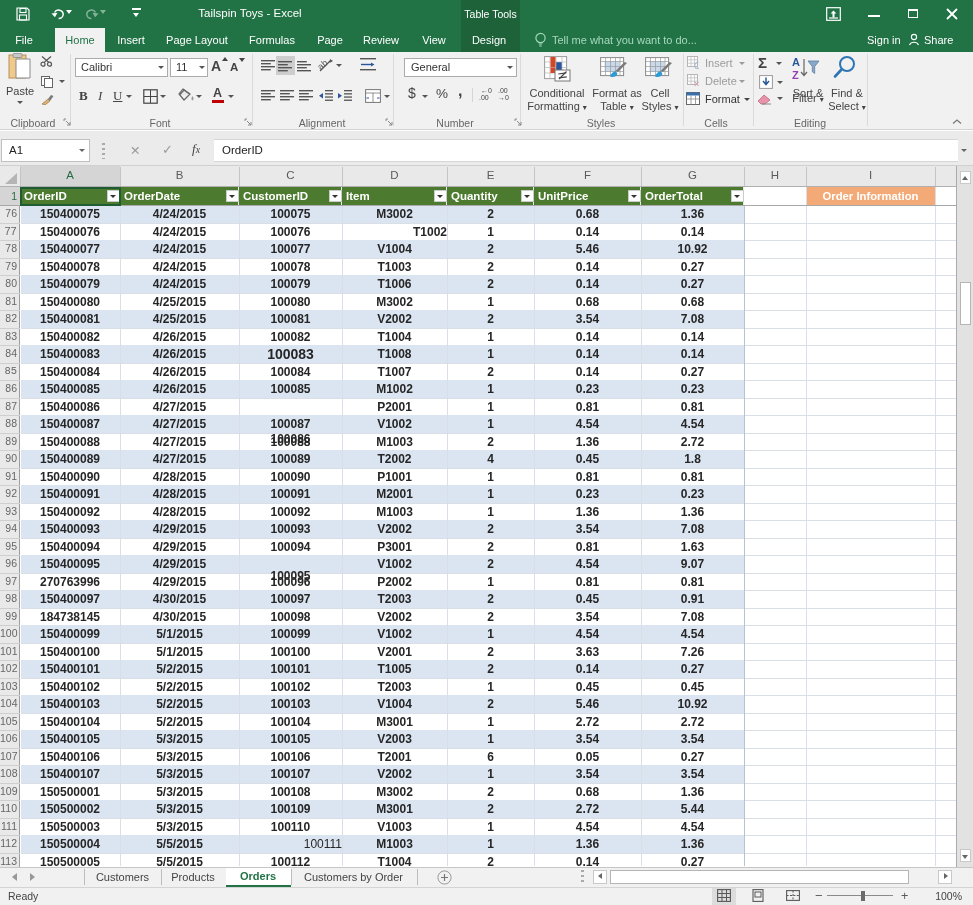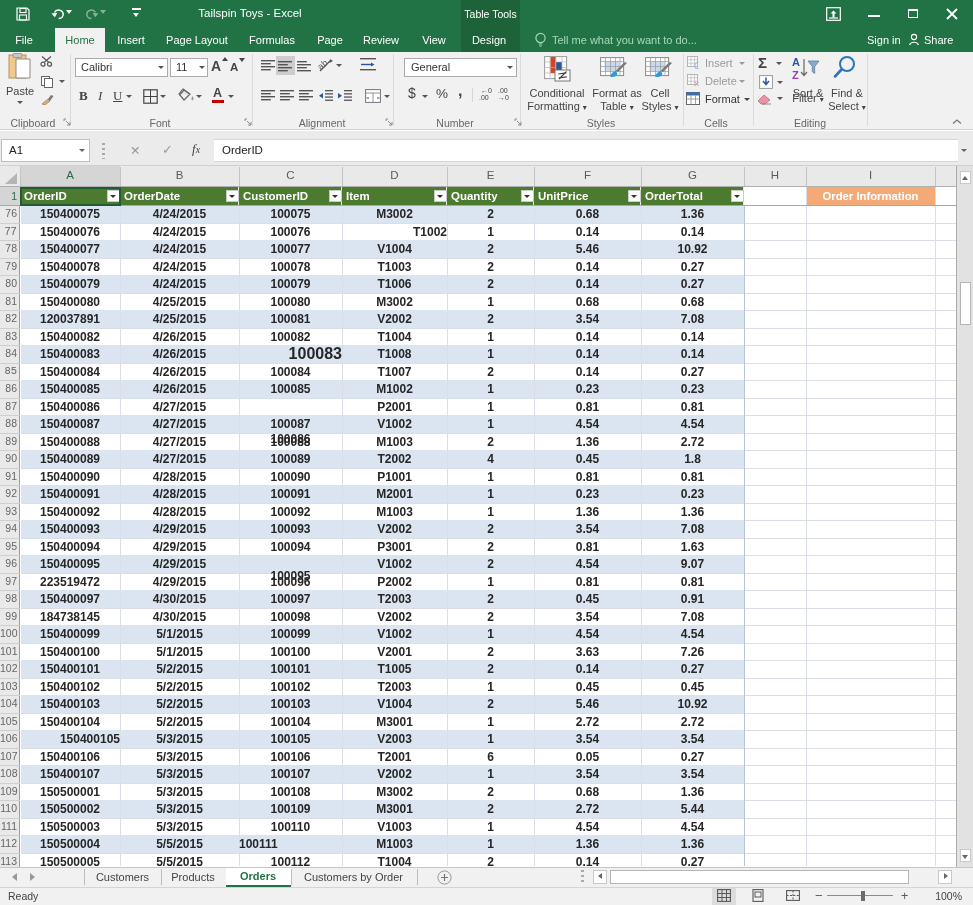--- a/index.html
+++ b/index.html
@@ -555,37 +555,37 @@
 <div class="ab" style="left:447px;top:88.3px;width:87px;height:17.5px;font-size:12px;font-weight:600;color:#262626;text-align:center;line-height:18.0px;">2</div>
 <div class="ab" style="left:534px;top:88.3px;width:107px;height:17.5px;font-size:12px;font-weight:600;color:#262626;text-align:center;line-height:18.0px;">0.14</div>
 <div class="ab" style="left:641px;top:88.3px;width:103px;height:17.5px;font-size:12px;font-weight:600;color:#262626;text-align:center;line-height:18.0px;">0.27</div>
 <div class="ab" style="left:20px;top:105.8px;width:100px;height:17.5px;font-size:12px;font-weight:600;color:#262626;text-align:center;line-height:18.0px;">150400080</div>
 <div class="ab" style="left:120px;top:105.8px;width:119px;height:17.5px;font-size:12px;font-weight:600;color:#262626;text-align:center;line-height:18.0px;">4/25/2015</div>
 <div class="ab" style="left:239px;top:105.8px;width:103px;height:17.5px;font-size:12px;font-weight:600;color:#262626;text-align:center;line-height:18.0px;">100080</div>
 <div class="ab" style="left:342px;top:105.8px;width:105px;height:17.5px;font-size:12px;font-weight:600;color:#262626;text-align:center;line-height:18.0px;">M3002</div>
 <div class="ab" style="left:447px;top:105.8px;width:87px;height:17.5px;font-size:12px;font-weight:600;color:#262626;text-align:center;line-height:18.0px;">1</div>
 <div class="ab" style="left:534px;top:105.8px;width:107px;height:17.5px;font-size:12px;font-weight:600;color:#262626;text-align:center;line-height:18.0px;">0.68</div>
 <div class="ab" style="left:641px;top:105.8px;width:103px;height:17.5px;font-size:12px;font-weight:600;color:#262626;text-align:center;line-height:18.0px;">0.68</div>
-<div class="ab" style="left:20px;top:123.3px;width:100px;height:17.5px;font-size:12px;font-weight:600;color:#262626;text-align:center;line-height:18.0px;">120037891</div>
+<div class="ab" style="left:20px;top:123.3px;width:100px;height:17.5px;font-size:12px;font-weight:600;color:#262626;text-align:center;line-height:18.0px;">150400081</div>
 <div class="ab" style="left:120px;top:123.3px;width:119px;height:17.5px;font-size:12px;font-weight:600;color:#262626;text-align:center;line-height:18.0px;">4/25/2015</div>
 <div class="ab" style="left:239px;top:123.3px;width:103px;height:17.5px;font-size:12px;font-weight:600;color:#262626;text-align:center;line-height:18.0px;">100081</div>
 <div class="ab" style="left:342px;top:123.3px;width:105px;height:17.5px;font-size:12px;font-weight:600;color:#262626;text-align:center;line-height:18.0px;">V2002</div>
 <div class="ab" style="left:447px;top:123.3px;width:87px;height:17.5px;font-size:12px;font-weight:600;color:#262626;text-align:center;line-height:18.0px;">2</div>
 <div class="ab" style="left:534px;top:123.3px;width:107px;height:17.5px;font-size:12px;font-weight:600;color:#262626;text-align:center;line-height:18.0px;">3.54</div>
 <div class="ab" style="left:641px;top:123.3px;width:103px;height:17.5px;font-size:12px;font-weight:600;color:#262626;text-align:center;line-height:18.0px;">7.08</div>
 <div class="ab" style="left:20px;top:140.8px;width:100px;height:17.5px;font-size:12px;font-weight:600;color:#262626;text-align:center;line-height:18.0px;">150400082</div>
 <div class="ab" style="left:120px;top:140.8px;width:119px;height:17.5px;font-size:12px;font-weight:600;color:#262626;text-align:center;line-height:18.0px;">4/26/2015</div>
 <div class="ab" style="left:239px;top:140.8px;width:103px;height:17.5px;font-size:12px;font-weight:600;color:#262626;text-align:center;line-height:18.0px;">100082</div>
 <div class="ab" style="left:342px;top:140.8px;width:105px;height:17.5px;font-size:12px;font-weight:600;color:#262626;text-align:center;line-height:18.0px;">T1004</div>
 <div class="ab" style="left:447px;top:140.8px;width:87px;height:17.5px;font-size:12px;font-weight:600;color:#262626;text-align:center;line-height:18.0px;">1</div>
 <div class="ab" style="left:534px;top:140.8px;width:107px;height:17.5px;font-size:12px;font-weight:600;color:#262626;text-align:center;line-height:18.0px;">0.14</div>
 <div class="ab" style="left:641px;top:140.8px;width:103px;height:17.5px;font-size:12px;font-weight:600;color:#262626;text-align:center;line-height:18.0px;">0.14</div>
 <div class="ab" style="left:20px;top:158.3px;width:100px;height:17.5px;font-size:12px;font-weight:600;color:#262626;text-align:center;line-height:18.0px;">150400083</div>
 <div class="ab" style="left:120px;top:158.3px;width:119px;height:17.5px;font-size:12px;font-weight:600;color:#262626;text-align:center;line-height:18.0px;">4/26/2015</div>
-<div class="ab" style="left:239px;top:158.3px;width:103px;height:17.5px;font-size:16px;font-weight:600;color:#262626;text-align:right;line-height:18.0px;">100083</div>
+<div class="ab" style="left:239px;top:158.3px;width:103px;height:17.5px;font-size:14px;font-weight:600;color:#262626;text-align:center;line-height:18.0px;">100083</div>
 <div class="ab" style="left:342px;top:158.3px;width:105px;height:17.5px;font-size:12px;font-weight:600;color:#262626;text-align:center;line-height:18.0px;">T1008</div>
 <div class="ab" style="left:447px;top:158.3px;width:87px;height:17.5px;font-size:12px;font-weight:600;color:#262626;text-align:center;line-height:18.0px;">1</div>
 <div class="ab" style="left:534px;top:158.3px;width:107px;height:17.5px;font-size:12px;font-weight:600;color:#262626;text-align:center;line-height:18.0px;">0.14</div>
 <div class="ab" style="left:641px;top:158.3px;width:103px;height:17.5px;font-size:12px;font-weight:600;color:#262626;text-align:center;line-height:18.0px;">0.14</div>
 <div class="ab" style="left:20px;top:175.8px;width:100px;height:17.5px;font-size:12px;font-weight:600;color:#262626;text-align:center;line-height:18.0px;">150400084</div>
 <div class="ab" style="left:120px;top:175.8px;width:119px;height:17.5px;font-size:12px;font-weight:600;color:#262626;text-align:center;line-height:18.0px;">4/26/2015</div>
 <div class="ab" style="left:239px;top:175.8px;width:103px;height:17.5px;font-size:12px;font-weight:600;color:#262626;text-align:center;line-height:18.0px;">100084</div>
 <div class="ab" style="left:342px;top:175.8px;width:105px;height:17.5px;font-size:12px;font-weight:600;color:#262626;text-align:center;line-height:18.0px;">T1007</div>
 <div class="ab" style="left:447px;top:175.8px;width:87px;height:17.5px;font-size:12px;font-weight:600;color:#262626;text-align:center;line-height:18.0px;">2</div>
 <div class="ab" style="left:534px;top:175.8px;width:107px;height:17.5px;font-size:12px;font-weight:600;color:#262626;text-align:center;line-height:18.0px;">0.14</div>
@@ -660,21 +660,21 @@
 <div class="ab" style="left:447px;top:350.8px;width:87px;height:17.5px;font-size:12px;font-weight:600;color:#262626;text-align:center;line-height:18.0px;">2</div>
 <div class="ab" style="left:534px;top:350.8px;width:107px;height:17.5px;font-size:12px;font-weight:600;color:#262626;text-align:center;line-height:18.0px;">0.81</div>
 <div class="ab" style="left:641px;top:350.8px;width:103px;height:17.5px;font-size:12px;font-weight:600;color:#262626;text-align:center;line-height:18.0px;">1.63</div>
 <div class="ab" style="left:20px;top:368.3px;width:100px;height:17.5px;font-size:12px;font-weight:600;color:#262626;text-align:center;line-height:18.0px;">150400095</div>
 <div class="ab" style="left:120px;top:368.3px;width:119px;height:17.5px;font-size:12px;font-weight:600;color:#262626;text-align:center;line-height:18.0px;">4/29/2015</div>
 <div class="ab" style="left:239px;top:380px;width:103px;height:17.5px;font-size:12px;font-weight:600;color:#262626;text-align:center;line-height:18.0px;">100095</div>
 <div class="ab" style="left:342px;top:368.3px;width:105px;height:17.5px;font-size:12px;font-weight:600;color:#262626;text-align:center;line-height:18.0px;">V1002</div>
 <div class="ab" style="left:447px;top:368.3px;width:87px;height:17.5px;font-size:12px;font-weight:600;color:#262626;text-align:center;line-height:18.0px;">2</div>
 <div class="ab" style="left:534px;top:368.3px;width:107px;height:17.5px;font-size:12px;font-weight:600;color:#262626;text-align:center;line-height:18.0px;">4.54</div>
 <div class="ab" style="left:641px;top:368.3px;width:103px;height:17.5px;font-size:12px;font-weight:600;color:#262626;text-align:center;line-height:18.0px;">9.07</div>
-<div class="ab" style="left:20px;top:385.8px;width:100px;height:17.5px;font-size:12px;font-weight:600;color:#262626;text-align:center;line-height:18.0px;">223519472</div>
+<div class="ab" style="left:20px;top:385.8px;width:100px;height:17.5px;font-size:12px;font-weight:600;color:#262626;text-align:center;line-height:18.0px;">270763996</div>
 <div class="ab" style="left:120px;top:385.8px;width:119px;height:17.5px;font-size:12px;font-weight:600;color:#262626;text-align:center;line-height:18.0px;">4/29/2015</div>
 <div class="ab" style="left:239px;top:385.8px;width:103px;height:17.5px;font-size:12px;font-weight:600;color:#262626;text-align:center;line-height:18.0px;">100096</div>
 <div class="ab" style="left:342px;top:385.8px;width:105px;height:17.5px;font-size:12px;font-weight:600;color:#262626;text-align:center;line-height:18.0px;">P2002</div>
 <div class="ab" style="left:447px;top:385.8px;width:87px;height:17.5px;font-size:12px;font-weight:600;color:#262626;text-align:center;line-height:18.0px;">1</div>
 <div class="ab" style="left:534px;top:385.8px;width:107px;height:17.5px;font-size:12px;font-weight:600;color:#262626;text-align:center;line-height:18.0px;">0.81</div>
 <div class="ab" style="left:641px;top:385.8px;width:103px;height:17.5px;font-size:12px;font-weight:600;color:#262626;text-align:center;line-height:18.0px;">0.81</div>
 <div class="ab" style="left:20px;top:403.3px;width:100px;height:17.5px;font-size:12px;font-weight:600;color:#262626;text-align:center;line-height:18.0px;">150400097</div>
 <div class="ab" style="left:120px;top:403.3px;width:119px;height:17.5px;font-size:12px;font-weight:600;color:#262626;text-align:center;line-height:18.0px;">4/30/2015</div>
 <div class="ab" style="left:239px;top:403.3px;width:103px;height:17.5px;font-size:12px;font-weight:600;color:#262626;text-align:center;line-height:18.0px;">100097</div>
 <div class="ab" style="left:342px;top:403.3px;width:105px;height:17.5px;font-size:12px;font-weight:600;color:#262626;text-align:center;line-height:18.0px;">T2003</div>
@@ -723,21 +723,21 @@
 <div class="ab" style="left:447px;top:508.3px;width:87px;height:17.5px;font-size:12px;font-weight:600;color:#262626;text-align:center;line-height:18.0px;">2</div>
 <div class="ab" style="left:534px;top:508.3px;width:107px;height:17.5px;font-size:12px;font-weight:600;color:#262626;text-align:center;line-height:18.0px;">5.46</div>
 <div class="ab" style="left:641px;top:508.3px;width:103px;height:17.5px;font-size:12px;font-weight:600;color:#262626;text-align:center;line-height:18.0px;">10.92</div>
 <div class="ab" style="left:20px;top:525.8px;width:100px;height:17.5px;font-size:12px;font-weight:600;color:#262626;text-align:center;line-height:18.0px;">150400104</div>
 <div class="ab" style="left:120px;top:525.8px;width:119px;height:17.5px;font-size:12px;font-weight:600;color:#262626;text-align:center;line-height:18.0px;">5/2/2015</div>
 <div class="ab" style="left:239px;top:525.8px;width:103px;height:17.5px;font-size:12px;font-weight:600;color:#262626;text-align:center;line-height:18.0px;">100104</div>
 <div class="ab" style="left:342px;top:525.8px;width:105px;height:17.5px;font-size:12px;font-weight:600;color:#262626;text-align:center;line-height:18.0px;">M3001</div>
 <div class="ab" style="left:447px;top:525.8px;width:87px;height:17.5px;font-size:12px;font-weight:600;color:#262626;text-align:center;line-height:18.0px;">1</div>
 <div class="ab" style="left:534px;top:525.8px;width:107px;height:17.5px;font-size:12px;font-weight:600;color:#262626;text-align:center;line-height:18.0px;">2.72</div>
 <div class="ab" style="left:641px;top:525.8px;width:103px;height:17.5px;font-size:12px;font-weight:600;color:#262626;text-align:center;line-height:18.0px;">2.72</div>
-<div class="ab" style="left:20px;top:543.3px;width:100px;height:21px;font-size:12px;font-weight:600;color:#262626;text-align:right;line-height:18.0px;">150400105</div>
+<div class="ab" style="left:20px;top:543.3px;width:100px;height:21px;font-size:12px;font-weight:600;color:#262626;text-align:center;line-height:18.0px;">150400105</div>
 <div class="ab" style="left:120px;top:543.3px;width:119px;height:17.5px;font-size:12px;font-weight:600;color:#262626;text-align:center;line-height:18.0px;">5/3/2015</div>
 <div class="ab" style="left:239px;top:543.3px;width:103px;height:17.5px;font-size:12px;font-weight:600;color:#262626;text-align:center;line-height:18.0px;">100105</div>
 <div class="ab" style="left:342px;top:543.3px;width:105px;height:17.5px;font-size:12px;font-weight:600;color:#262626;text-align:center;line-height:18.0px;">V2003</div>
 <div class="ab" style="left:447px;top:543.3px;width:87px;height:17.5px;font-size:12px;font-weight:600;color:#262626;text-align:center;line-height:18.0px;">1</div>
 <div class="ab" style="left:534px;top:543.3px;width:107px;height:17.5px;font-size:12px;font-weight:600;color:#262626;text-align:center;line-height:18.0px;">3.54</div>
 <div class="ab" style="left:641px;top:543.3px;width:103px;height:17.5px;font-size:12px;font-weight:600;color:#262626;text-align:center;line-height:18.0px;">3.54</div>
 <div class="ab" style="left:20px;top:560.8px;width:100px;height:17.5px;font-size:12px;font-weight:600;color:#262626;text-align:center;line-height:18.0px;">150400106</div>
 <div class="ab" style="left:120px;top:560.8px;width:119px;height:17.5px;font-size:12px;font-weight:600;color:#262626;text-align:center;line-height:18.0px;">5/3/2015</div>
 <div class="ab" style="left:239px;top:560.8px;width:103px;height:17.5px;font-size:12px;font-weight:600;color:#262626;text-align:center;line-height:18.0px;">100106</div>
 <div class="ab" style="left:342px;top:560.8px;width:105px;height:17.5px;font-size:12px;font-weight:600;color:#262626;text-align:center;line-height:18.0px;">T2001</div>
@@ -767,21 +767,21 @@
 <div class="ab" style="left:641px;top:613.3px;width:103px;height:17.5px;font-size:12px;font-weight:600;color:#262626;text-align:center;line-height:18.0px;">5.44</div>
 <div class="ab" style="left:20px;top:630.8px;width:100px;height:17.5px;font-size:12px;font-weight:600;color:#262626;text-align:center;line-height:18.0px;">150500003</div>
 <div class="ab" style="left:120px;top:630.8px;width:119px;height:17.5px;font-size:12px;font-weight:600;color:#262626;text-align:center;line-height:18.0px;">5/3/2015</div>
 <div class="ab" style="left:239px;top:630.8px;width:103px;height:17.5px;font-size:12px;font-weight:600;color:#262626;text-align:center;line-height:18.0px;">100110</div>
 <div class="ab" style="left:342px;top:630.8px;width:105px;height:17.5px;font-size:12px;font-weight:600;color:#262626;text-align:center;line-height:18.0px;">V1003</div>
 <div class="ab" style="left:447px;top:630.8px;width:87px;height:17.5px;font-size:12px;font-weight:600;color:#262626;text-align:center;line-height:18.0px;">1</div>
 <div class="ab" style="left:534px;top:630.8px;width:107px;height:17.5px;font-size:12px;font-weight:600;color:#262626;text-align:center;line-height:18.0px;">4.54</div>
 <div class="ab" style="left:641px;top:630.8px;width:103px;height:17.5px;font-size:12px;font-weight:600;color:#262626;text-align:center;line-height:18.0px;">4.54</div>
 <div class="ab" style="left:20px;top:648.3px;width:100px;height:17.5px;font-size:12px;font-weight:600;color:#262626;text-align:center;line-height:18.0px;">150500004</div>
 <div class="ab" style="left:120px;top:648.3px;width:119px;height:17.5px;font-size:12px;font-weight:600;color:#262626;text-align:center;line-height:18.0px;">5/5/2015</div>
-<div class="ab" style="left:239px;top:648.3px;width:103px;height:17.5px;font-size:12px;font-weight:700;color:#262626;text-align:left;line-height:18.0px;">100111</div>
+<div class="ab" style="left:239px;top:648.3px;width:103px;height:17.5px;font-size:12px;font-weight:400;color:#262626;text-align:right;line-height:18.0px;">100111</div>
 <div class="ab" style="left:342px;top:648.3px;width:105px;height:17.5px;font-size:12px;font-weight:600;color:#262626;text-align:center;line-height:18.0px;">M1003</div>
 <div class="ab" style="left:447px;top:648.3px;width:87px;height:17.5px;font-size:12px;font-weight:600;color:#262626;text-align:center;line-height:18.0px;">1</div>
 <div class="ab" style="left:534px;top:648.3px;width:107px;height:17.5px;font-size:12px;font-weight:600;color:#262626;text-align:center;line-height:18.0px;">1.36</div>
 <div class="ab" style="left:641px;top:648.3px;width:103px;height:17.5px;font-size:12px;font-weight:600;color:#262626;text-align:center;line-height:18.0px;">1.36</div>
 <div class="ab" style="left:20px;top:665.8px;width:100px;height:17.5px;font-size:12px;font-weight:600;color:#262626;text-align:center;line-height:18.0px;">150500005</div>
 <div class="ab" style="left:120px;top:665.8px;width:119px;height:17.5px;font-size:12px;font-weight:600;color:#262626;text-align:center;line-height:18.0px;">5/5/2015</div>
 <div class="ab" style="left:239px;top:665.8px;width:103px;height:17.5px;font-size:12px;font-weight:600;color:#262626;text-align:center;line-height:18.0px;">100112</div>
 <div class="ab" style="left:342px;top:665.8px;width:105px;height:17.5px;font-size:12px;font-weight:600;color:#262626;text-align:center;line-height:18.0px;">T1004</div>
 <div class="ab" style="left:447px;top:665.8px;width:87px;height:17.5px;font-size:12px;font-weight:600;color:#262626;text-align:center;line-height:18.0px;">2</div>
 <div class="ab" style="left:534px;top:665.8px;width:107px;height:17.5px;font-size:12px;font-weight:600;color:#262626;text-align:center;line-height:18.0px;">0.14</div>

